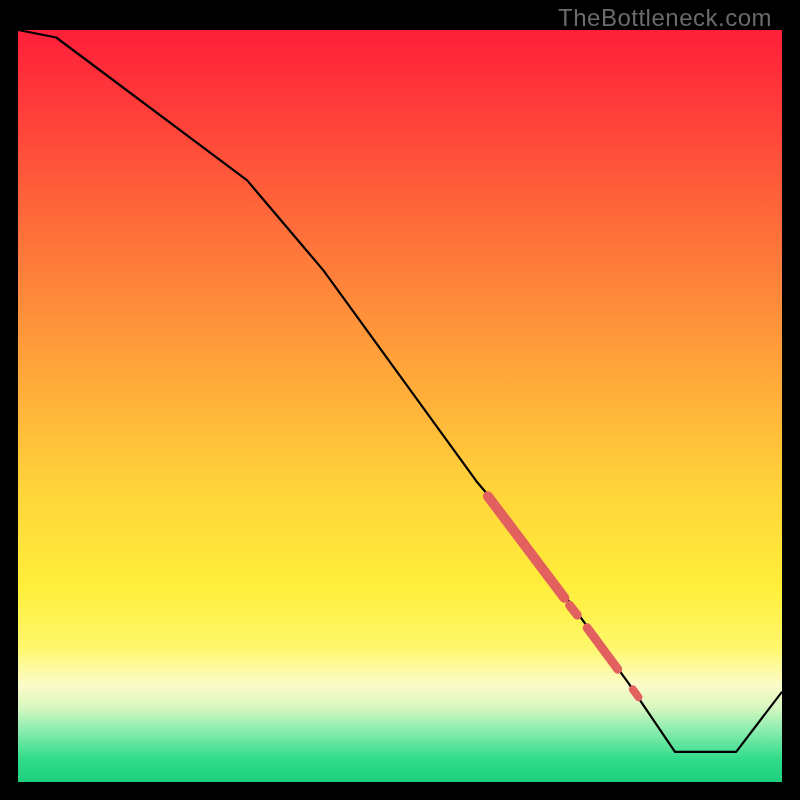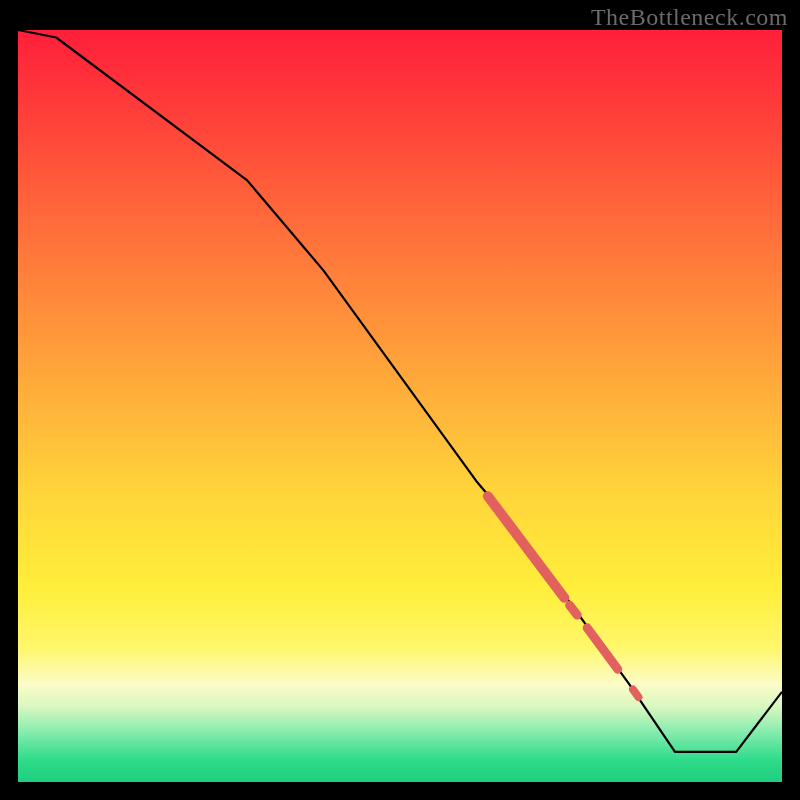--- a/index.html
+++ b/index.html
@@ -12,22 +12,22 @@
   }
   .outer {
     width: 800px;
     height: 800px;
     background: #000;
     position: relative;
   }
   .watermark {
     position: absolute;
     top: 4px;
-    right: 12px;
-    font-family: Liberation Serif, serif;
+    right: 28px;
+    font-family: Liberation Sans, sans-serif;
     font-size: 24px;
     color: #6b6b6b;
     letter-spacing: 0.5px;
     z-index: 5;
   }
   .plot {
     position: absolute;
     left: 18px;
     top: 30px;
     width: 764px;

